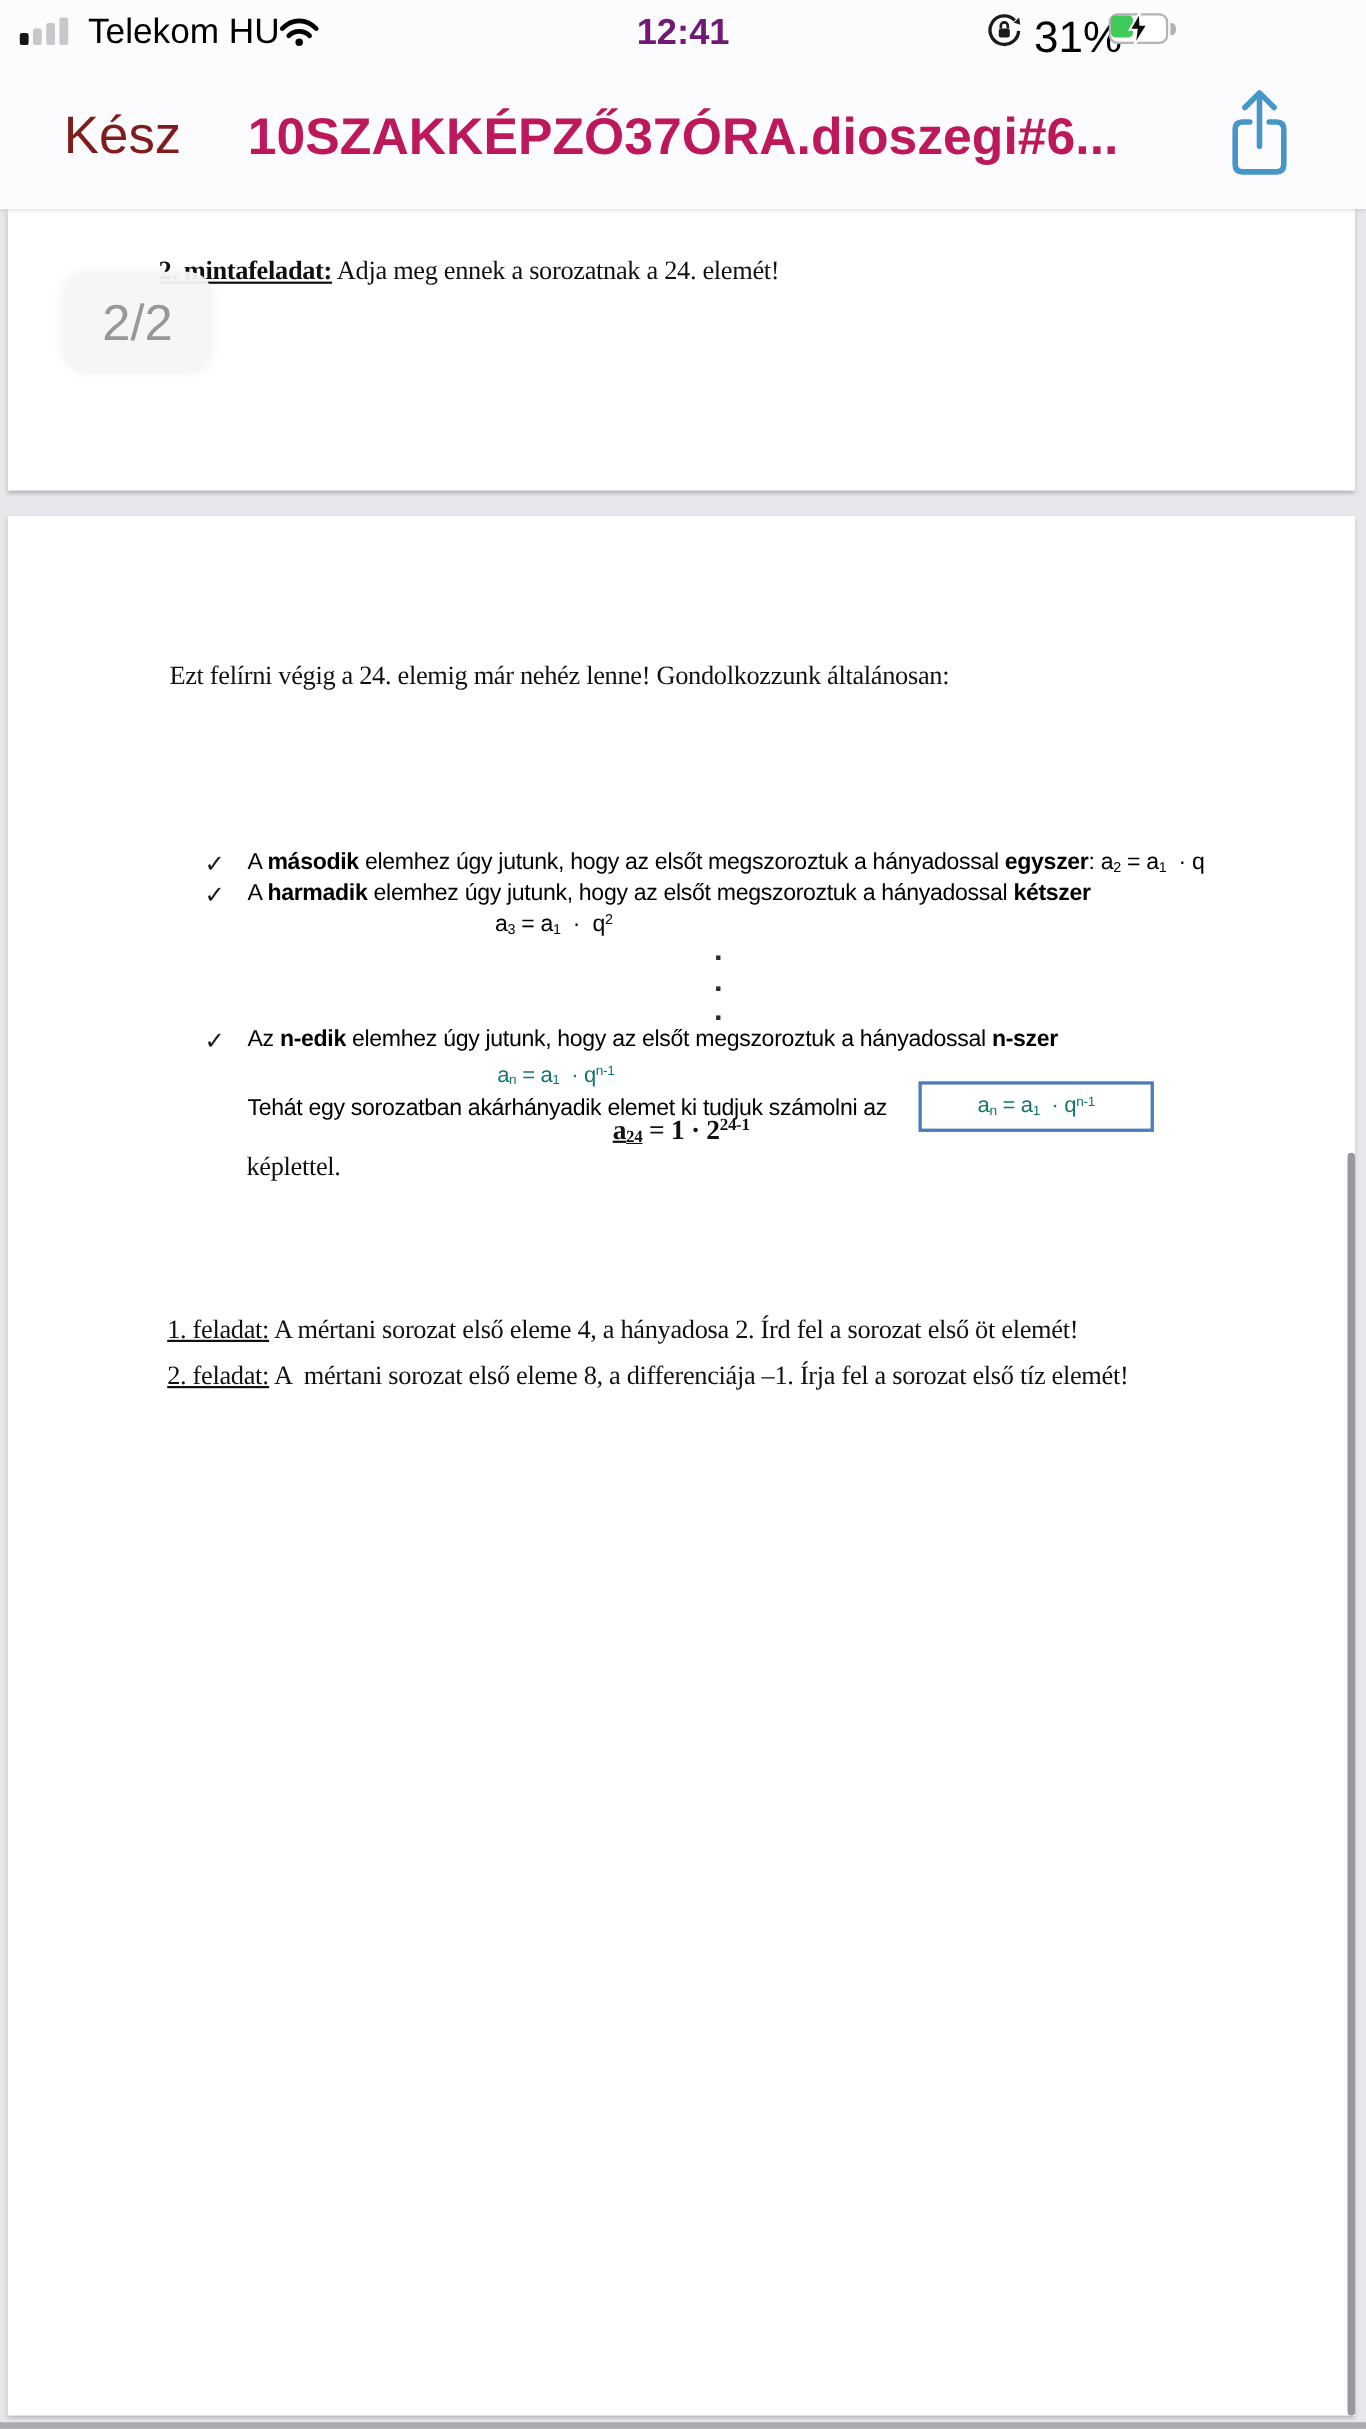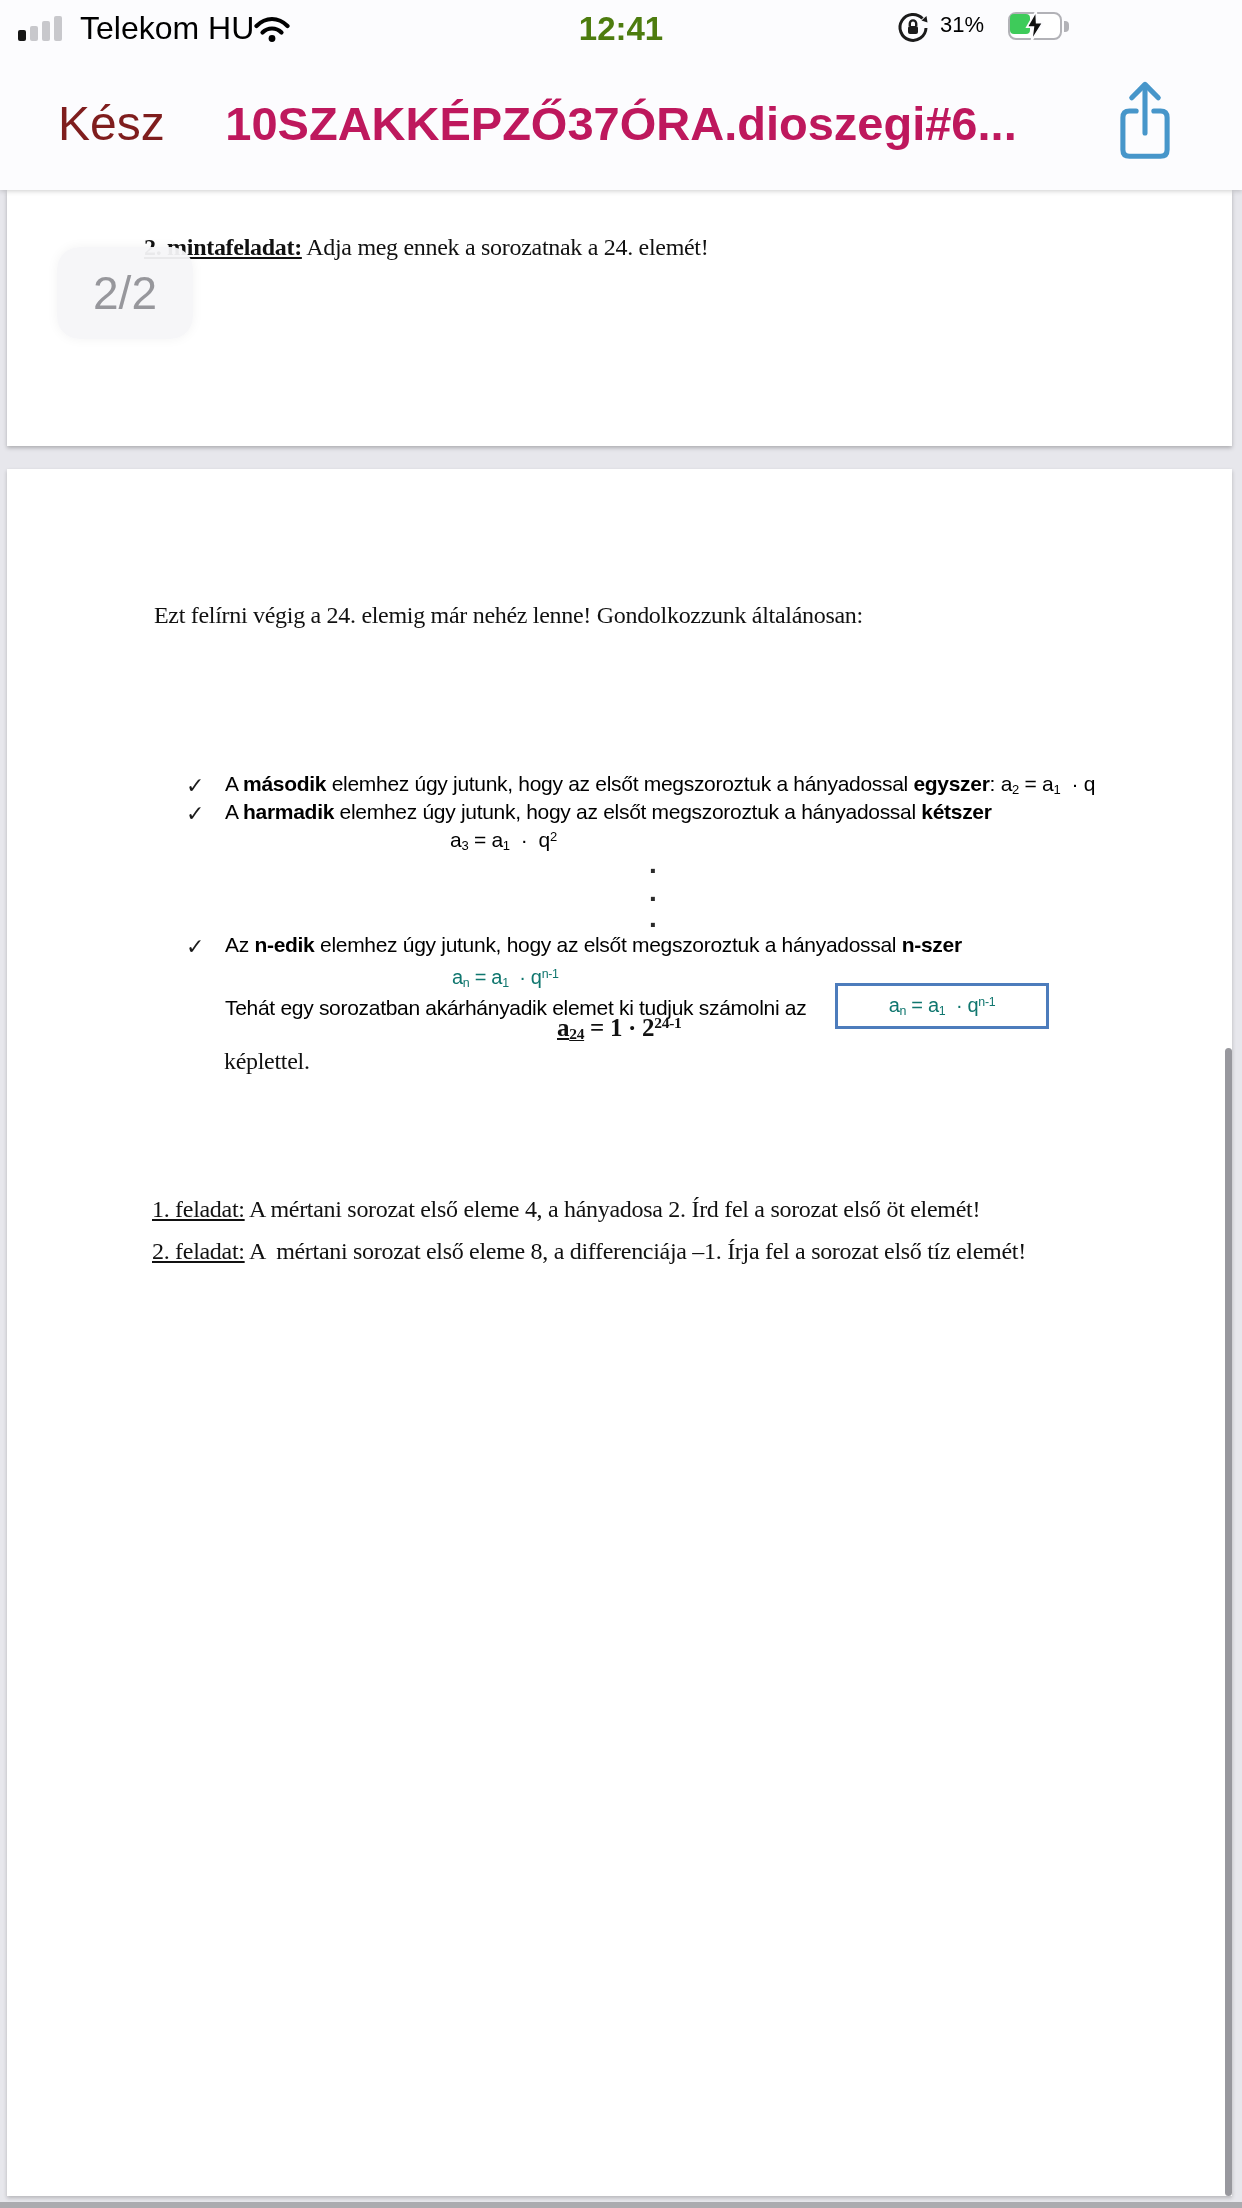--- a/index.html
+++ b/index.html
@@ -14,22 +14,22 @@
   .abs { position:absolute; }
 
   
   .top-chrome {
     position:absolute; top:0; left:0; width:1242px; height:190px;
     background:#FCFCFE;
     box-shadow:0 1px 5px rgba(0,0,0,.20);
     z-index:40;
   }
   .carrier { position:absolute; left:80px; top:10px; font-size:32px; color:#000; }
-  .time { position:absolute; left:50%; top:10px; transform:translateX(-50%); font-size:33px; font-weight:600; color:#4d7c0f; }
-  .batt-pct { position:absolute; left:940px; top:12px; font-size:22px; color:#000; }
+  .time { position:absolute; left:50%; top:10px; transform:translateX(-50%); font-size:33px; font-weight:600; color:#701a75; }
+  .batt-pct { position:absolute; left:940px; top:12px; font-size:40px; color:#000; }
   .sigbars { position:absolute; left:18px; top:14px; height:27px; display:flex; align-items:flex-end; gap:4px; }
   .sigbars i { display:block; width:8px; border-radius:2px; background:#C8C8CC; }
   .sigbars i.on { background:#161616; }
   .battery { position:absolute; left:1008px; top:12px; width:64px; height:28px; }
   .batt-body { position:absolute; left:0; top:0; width:54px; height:28px; border:2px solid #B2B2B7; border-radius:8px; background:#fff; }
   .batt-fill { position:absolute; left:2px; top:2px; width:20px; height:20px; background:#3ECB5A; border-radius:4px; }
   .batt-nub { position:absolute; left:56px; top:9px; width:5px; height:11px; background:#B2B2B7; border-radius:0 4px 4px 0; }
   .bolt { position:absolute; left:15px; top:-2px; }
 
   .done-btn { position:absolute; left:58px; top:96px; font-size:48px; color:#7f1d1d; cursor:pointer; }

